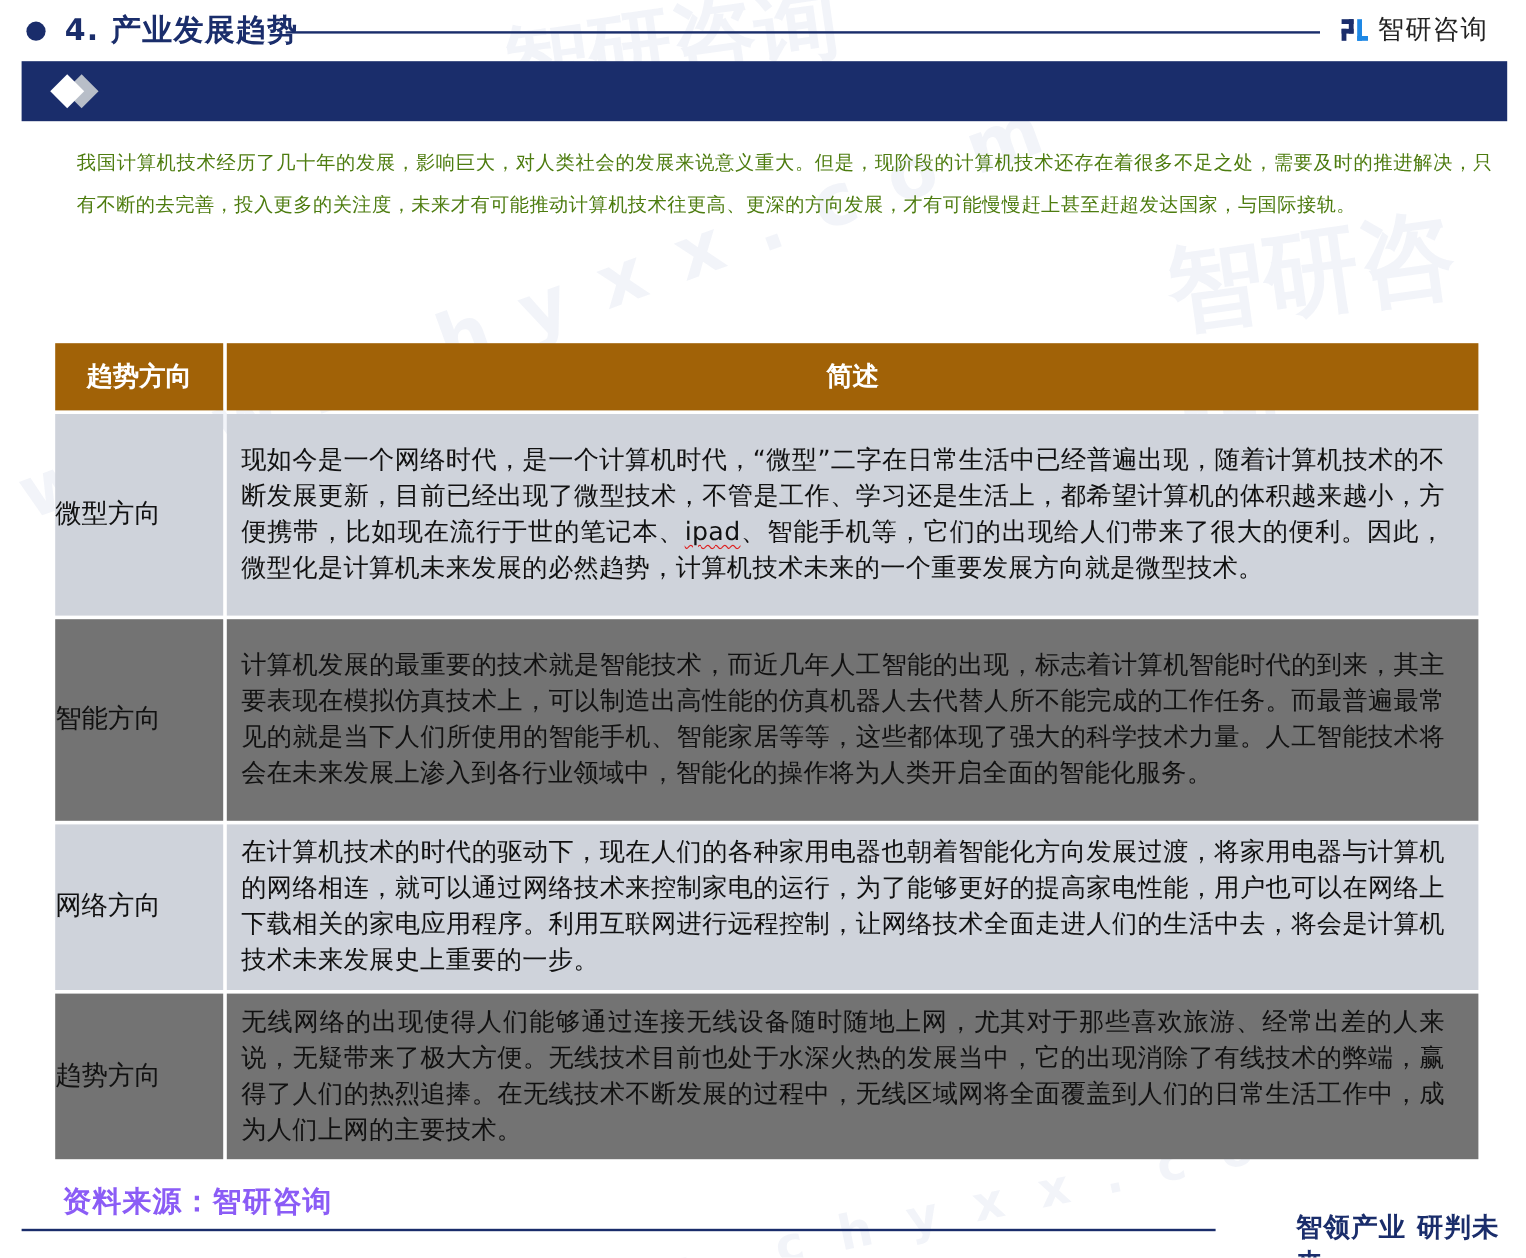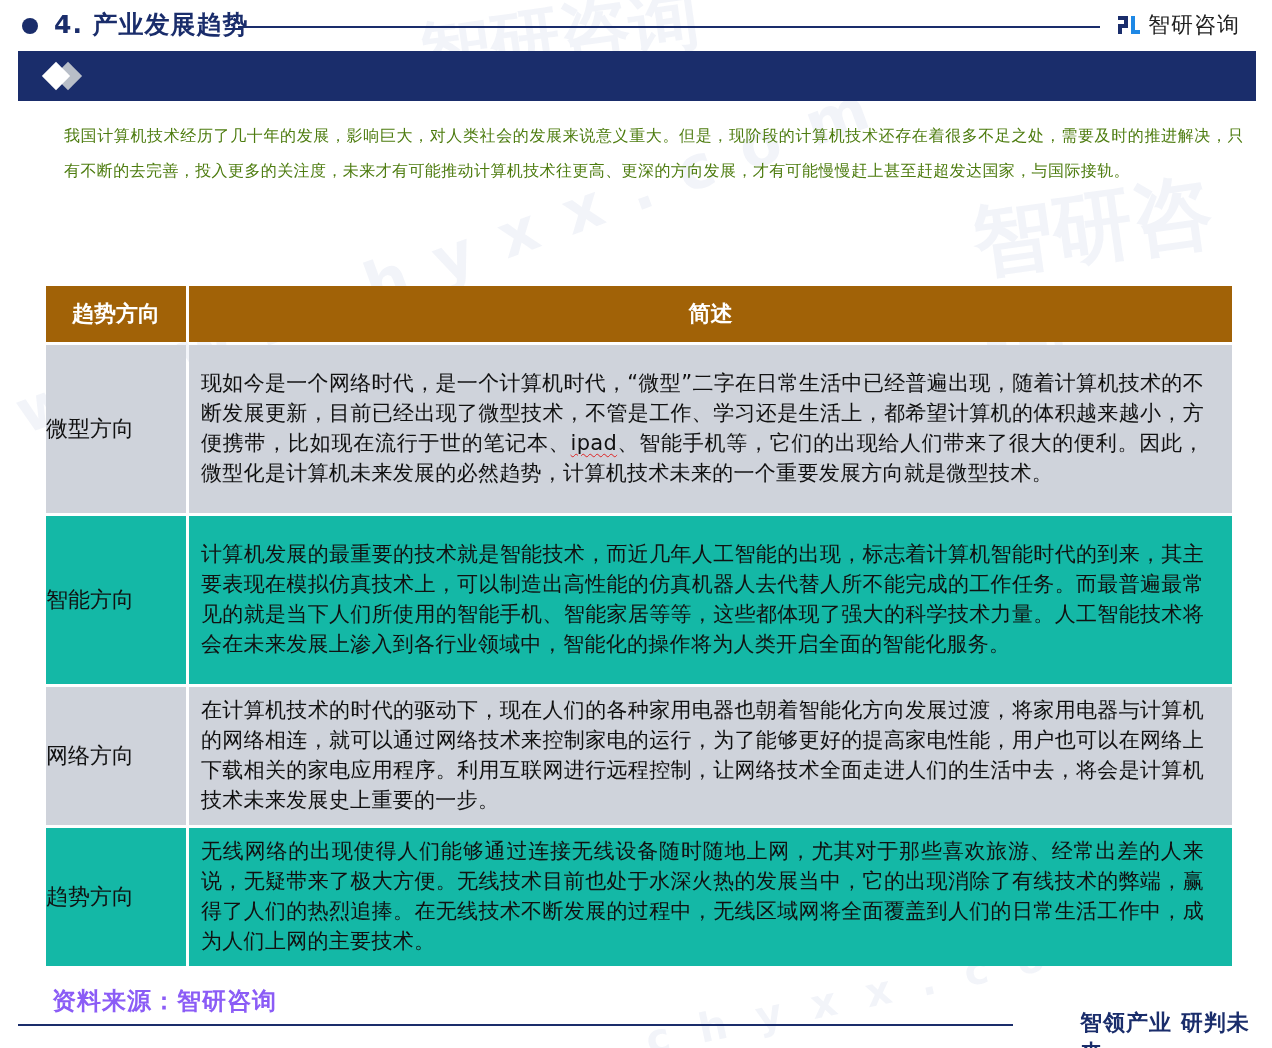--- a/index.html
+++ b/index.html
@@ -36,21 +36,21 @@
 
   .intro { position: absolute; left: 64px; top: 118px; width: 1180px; font-size: 16px; line-height: 35px; color: #4d7c0f; text-align: justify; letter-spacing: 0.4px; }
 
   .table { position: absolute; left: 46px; top: 283px; width: 1192px; border-collapse: separate; border-spacing: 3px; margin-left: -3px; }
   .table th { background: #a16207; color: #fff; font-weight: bold; font-size: 22px; height: 56px; text-align: center; }
   .table th.col1 { width: 140px; }
   .table td { font-size: 21px; line-height: 30px; color: #111; }
   .table td.dir { font-size: 22px; }
   .table td.desc { padding: 6px 28px 8px 12px; text-align: justify; letter-spacing: 0.3px; }
   .row-dark td { background: #cfd3db; }
-  .row-light td { background: #14b8a6; }
+  .row-light td { background: #737373; }
   .spell { text-decoration: underline wavy #d22; text-decoration-thickness: 1px; text-underline-offset: 3px; }
 
   .source { position: absolute; left: 52px; top: 985px; font-size: 24px; color: #8b5cf6; font-weight: bold; letter-spacing: 1px; text-align: right; }
   .bottom-line { position: absolute; left: 18px; top: 1024px; width: 995px; height: 2px; background: #1a2d6b; }
   .slogan { position: absolute; left: 1080px; top: 1008px; font-size: 22px; color: #1a2d6b; font-weight: bold; letter-spacing: 1px; }
 </style>
 </head>
 <body>
 
 <div class="watermark wm1">智研咨询</div>

